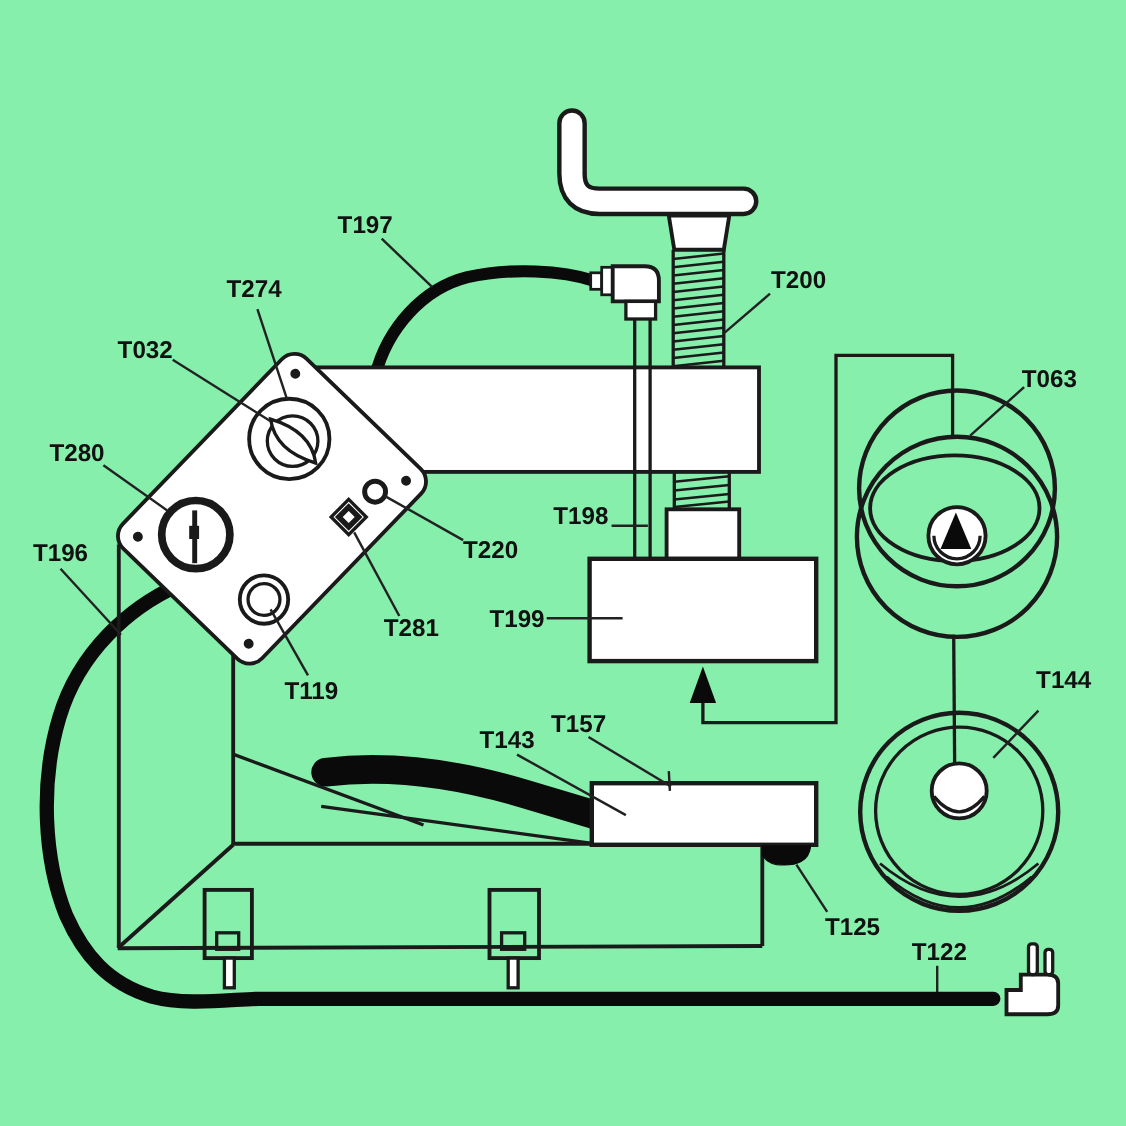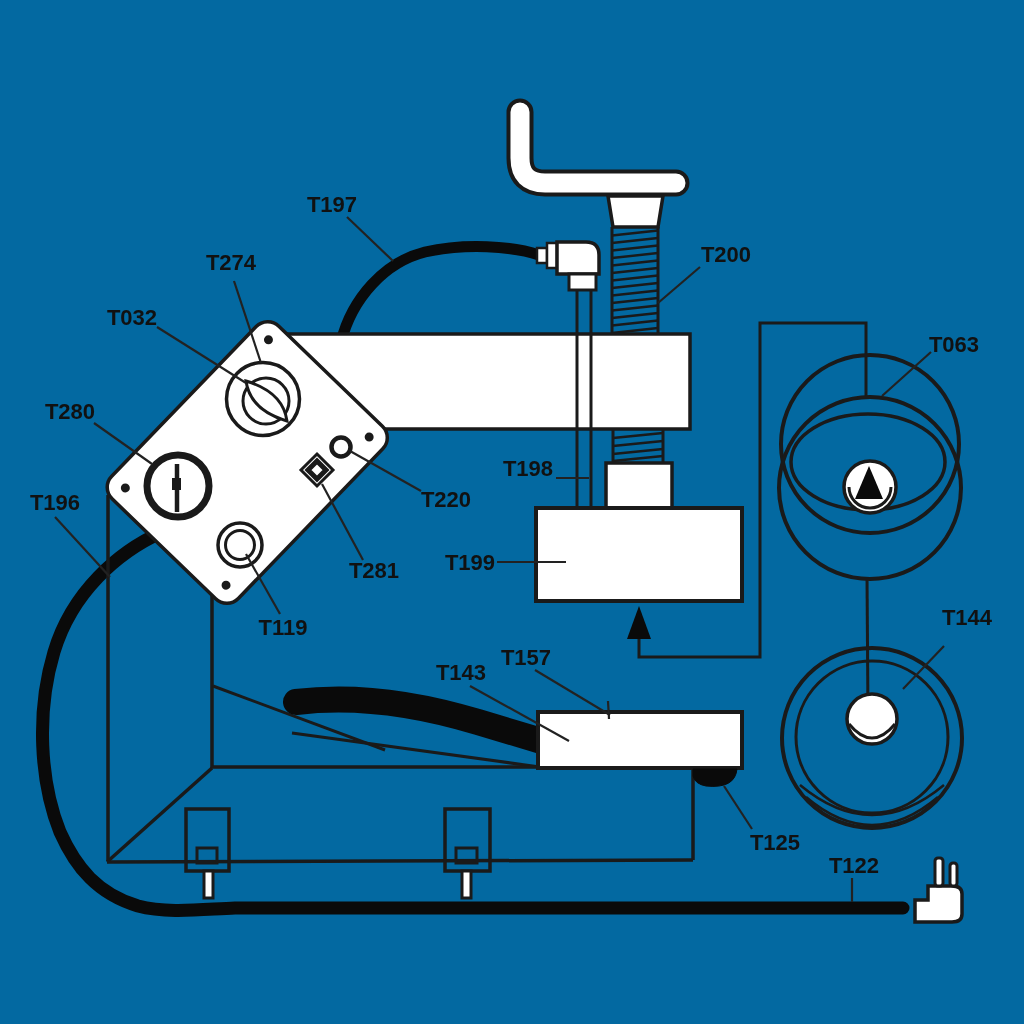--- a/index.html
+++ b/index.html
@@ -1,16 +1,16 @@
 <!DOCTYPE html>
 <html><head>
 <meta charset="utf-8">
 <style>
   html,body{margin:0;padding:0;background:#ffffff;}
-  .stage{width:1024px;height:1024px;position:relative;background:#0369a1;overflow:hidden;}
+  .stage{width:1024px;height:1024px;position:relative;background:#86efac;overflow:hidden;}
   svg{display:block;}
   .part-label{font-family:"Liberation Sans","DejaVu Sans",sans-serif;font-size:22px;font-weight:bold;fill:#111111;}
 </style>
 </head>
 <body>
 
 <div class="stage">
 <svg width="1024" height="1024" viewBox="0 0 1024 1024">
 
   <g>

